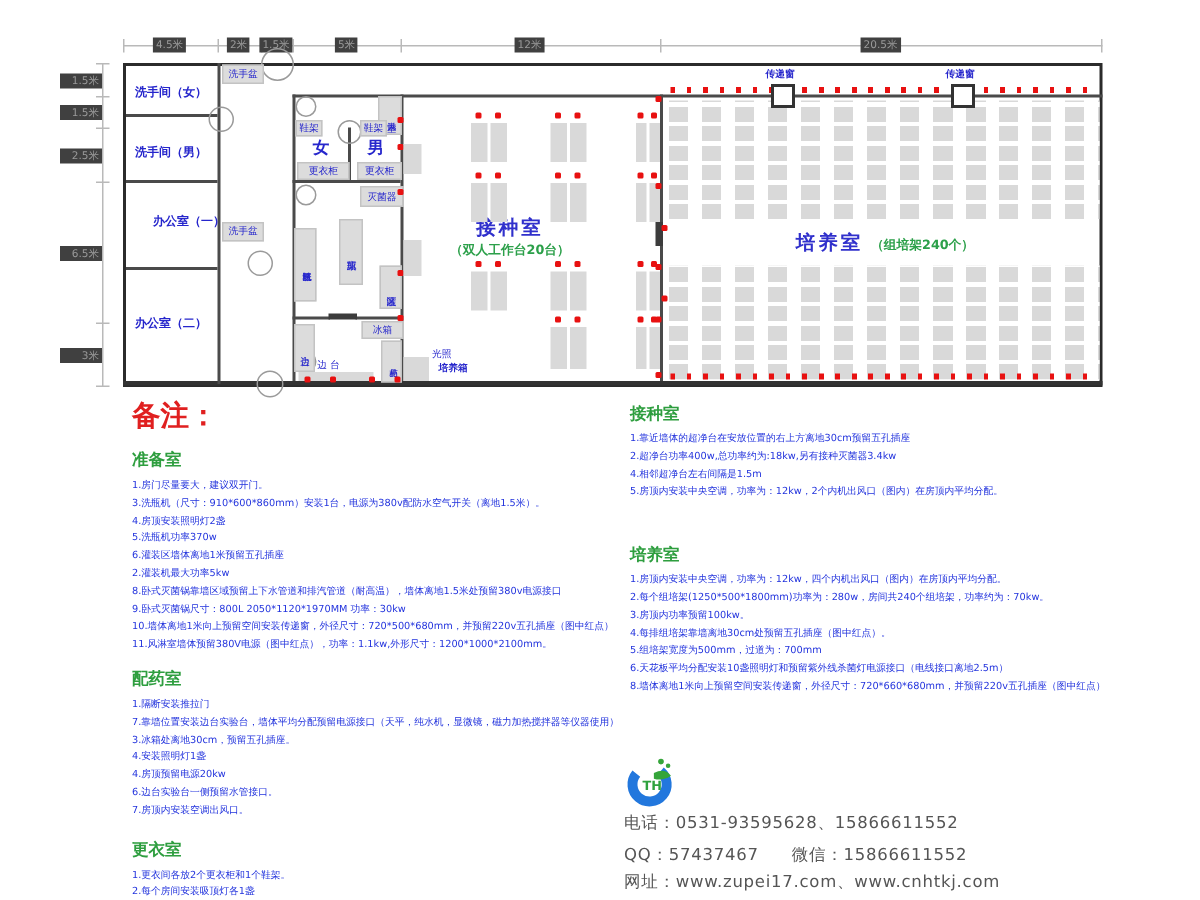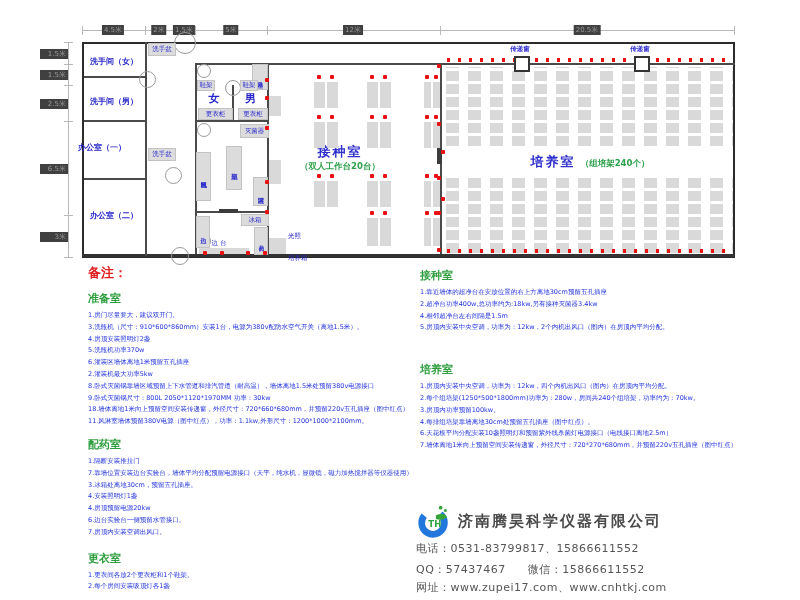--- a/index.html
+++ b/index.html
@@ -32,21 +32,21 @@
   .bench i::before{content:"";position:absolute;top:-7px;left:3px;width:4px;height:4px;background:#e81111;border-radius:1px;}
   .bench.narrow i::before{left:1px;}
   
   .shelf{background:
      repeating-linear-gradient(0deg,rgba(0,0,0,0) 0 10px,#fff 10px 13px),
      repeating-linear-gradient(90deg,#d9d9d9 0 13px,#fff 13px 22px);}
   .arc{border:1px solid #9a9a9a;border-radius:50%;background:transparent;}
   .passwin{background:#fff;border:2px solid #333;}
   .doorbar{background:#3c3c3c;}
   
-  .notes-title{color:#e02020;font-weight:bold;font-size:13px;}
+  .notes-title{color:#e02020;font-weight:bold;font-size:19px;}
   .sec-h{color:#2e9e3f;font-weight:bold;font-size:11px;margin:9px 0 4px 0;}
   .note-item{color:#2233dd;font-size:6.5px;line-height:11.8px;white-space:nowrap;}
   
   .co-name{color:#4a4a4a;font-weight:bold;font-size:15px;letter-spacing:2px;}
   .co-line{color:#555;font-size:11px;letter-spacing:.5px;white-space:nowrap;}
 </style>
 </head>
 <body>
 
 <div id="canvas">
@@ -100,21 +100,21 @@
   <div class="abs arc" style="left:139px;top:71px;width:15px;height:15px;"></div>
   <div class="abs arc" style="left:165px;top:167px;width:15px;height:15px;"></div>
   <div class="abs arc" style="left:171px;top:247px;width:16px;height:16px;"></div>
   <div class="abs arc" style="left:197px;top:64px;width:12px;height:12px;"></div>
   <div class="abs arc" style="left:197px;top:123px;width:12px;height:12px;"></div>
   <div class="abs arc" style="left:197px;top:234px;width:12px;height:12px;"></div>
   <div class="abs arc" style="left:225px;top:80px;width:14px;height:14px;"></div>
 
   <div class="abs roomlbl" style="left:84px;top:56px;width:60px;">洗手间（女）</div>
   <div class="abs roomlbl" style="left:84px;top:96px;width:60px;">洗手间（男）</div>
-  <div class="abs roomlbl" style="left:72px;top:142px;width:60px;">办公室（一）</div>
+  <div class="abs roomlbl" style="left:96px;top:142px;width:60px;">办公室（一）</div>
   <div class="abs roomlbl" style="left:84px;top:210px;width:60px;">办公室（二）</div>
   <div class="abs boxlbl" style="left:148px;top:43px;width:26px;height:11px;">洗手盆</div>
   <div class="abs boxlbl" style="left:148px;top:148px;width:26px;height:11px;">洗手盆</div>
 
   <div class="abs boxlbl vtext" style="left:252px;top:64px;width:14px;height:24px;font-size:6px;letter-spacing:0;">风淋室</div>
   <div class="abs boxlbl" style="left:197px;top:80px;width:16px;height:9px;">鞋架</div>
   <div class="abs boxlbl" style="left:240px;top:80px;width:16px;height:9px;">鞋架</div>
   <div class="abs roomlbl" style="left:197px;top:91px;width:34px;font-size:11px;">女</div>
   <div class="abs roomlbl" style="left:235px;top:91px;width:31px;font-size:11px;">男</div>
   <div class="abs boxlbl" style="left:198px;top:108px;width:33px;height:10px;">更衣柜</div>
@@ -140,21 +140,21 @@
   <div class="abs dot" style="left:265px;top:126px;"></div>
   <div class="abs dot" style="left:265px;top:180px;"></div>
   <div class="abs dot" style="left:265px;top:210px;"></div>
 
   <div class="abs biglbl" style="left:280px;top:143px;width:120px;">接种室</div>
   <div class="abs greensub" style="left:280px;top:161px;width:120px;">（双人工作台20台）</div>
   <div class="abs gray" style="left:269px;top:96px;width:12px;height:20px;"></div>
   <div class="abs gray" style="left:269px;top:160px;width:12px;height:24px;"></div>
   <div class="abs gray" style="left:269px;top:238px;width:17px;height:16px;"></div>
   <div class="abs roomlbl" style="left:288px;top:232px;width:28px;font-size:6.5px;font-weight:normal;text-align:left;">光照</div>
-  <div class="abs roomlbl" style="left:288px;top:241px;width:28px;font-size:6.5px;font-weight:normal;text-align:left;margin-top:13px;">培养箱</div>
+  <div class="abs roomlbl" style="left:288px;top:241px;width:28px;font-size:6.5px;font-weight:bold;text-align:center;">培养箱</div>
 
   <div class="abs bench" style="left:314px;top:82px;height:26px;">
       <i></i>
       <i></i>
     </div>
   <div class="abs bench" style="left:367px;top:82px;height:26px;">
       <i></i>
       <i></i>
     </div>
   <div class="abs bench narrow" style="left:424px;top:82px;height:26px;">
@@ -220,21 +220,21 @@
     <div class="notes-title">备注：</div>
     <div class="sec-h">准备室</div>
     <div class="note-item">1.房门尽量要大，建议双开门。</div>
     <div class="note-item">3.洗瓶机（尺寸：910*600*860mm）安装1台，电源为380v配防水空气开关（离地1.5米）。</div>
     <div class="note-item">4.房顶安装照明灯2盏</div>
     <div class="note-item">5.洗瓶机功率370w</div>
     <div class="note-item">6.灌装区墙体离地1米预留五孔插座</div>
     <div class="note-item">2.灌装机最大功率5kw</div>
     <div class="note-item">8.卧式灭菌锅靠墙区域预留上下水管道和排汽管道（耐高温），墙体离地1.5米处预留380v电源接口</div>
     <div class="note-item">9.卧式灭菌锅尺寸：800L  2050*1120*1970MM  功率：30kw</div>
-    <div class="note-item">18.墙体离地1米向上预留空间安装传递窗，外径尺寸：720*660*680mm，并预留220v五孔插座（图中红点）</div>
+    <div class="note-item">10.墙体离地1米向上预留空间安装传递窗，外径尺寸：720*500*680mm，并预留220v五孔插座（图中红点）</div>
     <div class="note-item">11.风淋室墙体预留380V电源（图中红点），功率：1.1kw,外形尺寸：1200*1000*2100mm。</div>
     <div class="sec-h">配药室</div>
     <div class="note-item">1.隔断安装推拉门</div>
     <div class="note-item">7.靠墙位置安装边台实验台，墙体平均分配预留电源接口（天平，纯水机，显微镜，磁力加热搅拌器等仪器使用）</div>
     <div class="note-item">3.冰箱处离地30cm，预留五孔插座。</div>
     <div class="note-item">4.安装照明灯1盏</div>
     <div class="note-item">4.房顶预留电源20kw</div>
     <div class="note-item">6.边台实验台一侧预留水管接口。</div>
     <div class="note-item">7.房顶内安装空调出风口。</div>
     <div class="sec-h" style="margin-top:12px;">更衣室</div>
@@ -246,36 +246,36 @@
     <div class="sec-h" style="margin-top:4px;">接种室</div>
     <div class="note-item">1.靠近墙体的超净台在安放位置的右上方离地30cm预留五孔插座</div>
     <div class="note-item">2.超净台功率400w,总功率约为:18kw,另有接种灭菌器3.4kw</div>
     <div class="note-item">4.相邻超净台左右间隔是1.5m</div>
     <div class="note-item">5.房顶内安装中央空调，功率为：12kw，2个内机出风口（图内）在房顶内平均分配。</div>
     <div class="sec-h" style="margin-top:28px;">培养室</div>
     <div class="note-item">1.房顶内安装中央空调，功率为：12kw，四个内机出风口（图内）在房顶内平均分配。</div>
     <div class="note-item">2.每个组培架(1250*500*1800mm)功率为：280w，房间共240个组培架，功率约为：70kw。</div>
     <div class="note-item">3.房顶内功率预留100kw。</div>
     <div class="note-item">4.每排组培架靠墙离地30cm处预留五孔插座（图中红点）。</div>
+    <div class="note-item">5.组培架宽度为500mm，过道为：700mm</div>
     <div class="note-item">6.天花板平均分配安装10盏照明灯和预留紫外线杀菌灯电源接口（电线接口离地2.5m）</div>
-    <div class="note-item">7.墙体离地1米向上预留空间安装传递窗，外径尺寸：720*270*680mm，并预留220v五孔插座（图中红点）</div>
+    <div class="note-item">8.墙体离地1米向上预留空间安装传递窗，外径尺寸：720*660*680mm，并预留220v五孔插座（图中红点）</div>
   </div>
 
   <div class="abs" style="left:415px;top:502px;width:38px;height:38px;">
     <svg width="38" height="38" viewBox="0 0 40 40">
       <circle cx="19" cy="22" r="12" fill="none" stroke="#2277dd" stroke-width="7" stroke-dasharray="56 20" transform="rotate(-50 19 22)"></circle>
       <path d="M22 14 Q30 10 34 16 Q28 20 22 18 Z" fill="#35a53a"></path>
       <circle cx="27" cy="6" r="2" fill="#35a53a"></circle>
       <circle cx="32" cy="9" r="1.6" fill="#35a53a"></circle>
       <text x="14" y="26" font-size="9" fill="#2fa23e" font-weight="bold">TH</text>
     </svg>
   </div>
-  <div class="abs co-name" style="left:458px;top:512px;">济南腾昊科学仪器有限公司</div>
   <div class="abs co-line" style="left:416px;top:541px;">
-    <span>电话：</span><span>0531-83799817、15866611552</span>
+    <span>电话：</span><span>0531-93595628、15866611552</span>
   </div>
   <div class="abs co-line" style="left:416px;top:562px;">
     <span>QQ：</span><span>57437467</span>
     <span style="display:inline-block;width:14px;"></span>
     <span>微信：</span><span>15866611552</span>
   </div>
   <div class="abs co-line" style="left:416px;top:580px;">
     <span>网址：</span><span>www.zupei17.com、www.cnhtkj.com</span>
   </div>
 

